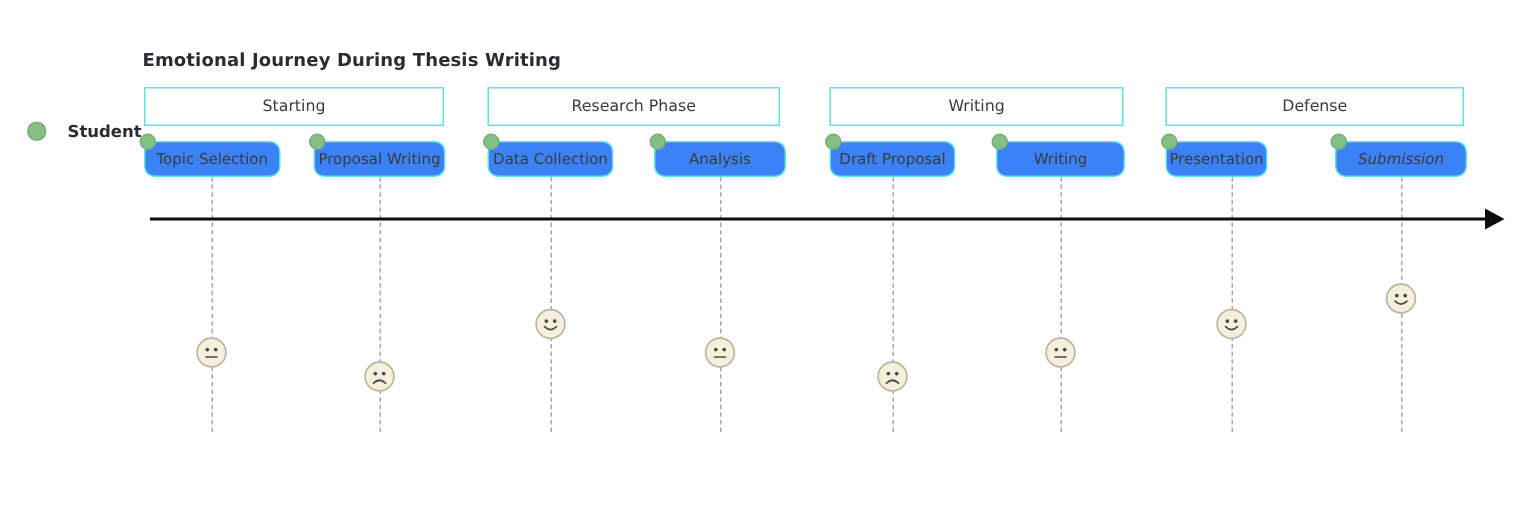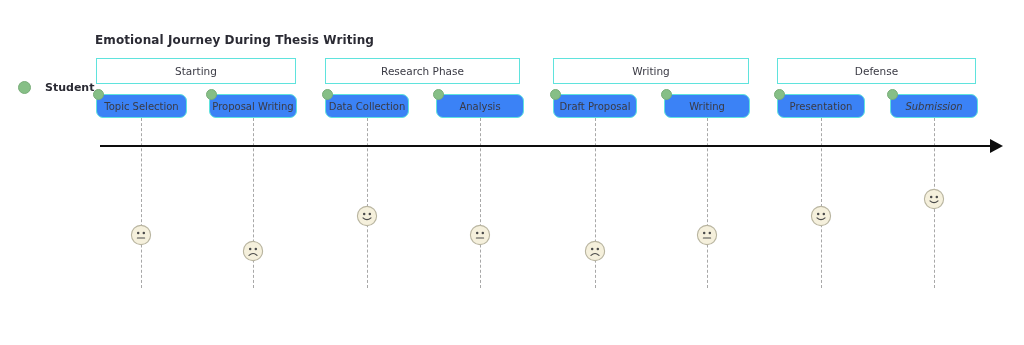--- a/index.html
+++ b/index.html
@@ -181,21 +181,21 @@
       </div>
       <div class="task-dot" style="left: 433px; top: 89px;"></div>
       <div class="task-box" style="left: 553px; top: 94px; width: 84px;">
         <span class="task-label">Draft Proposal</span>
       </div>
       <div class="task-dot" style="left: 550px; top: 89px;"></div>
       <div class="task-box" style="left: 664px; top: 94px; width: 86px;">
         <span class="task-label">Writing</span>
       </div>
       <div class="task-dot" style="left: 661px; top: 89px;"></div>
-      <div class="task-box" style="left: 777px; top: 94px; width: 88px;">
+      <div class="task-box" style="left: 777px; top: 94px; width: 68px;">
         <span class="task-label">Presentation</span>
       </div>
       <div class="task-dot" style="left: 774px; top: 89px;"></div>
       <div class="task-box" style="left: 890px; top: 94px; width: 88px; font-style: italic;">
         <span class="task-label">Submission</span>
       </div>
       <div class="task-dot" style="left: 887px; top: 89px;"></div>
     </div>
 
   <div class="axis" id="axis" style="left: 100px; top: 145px; width: 890px;"></div>

